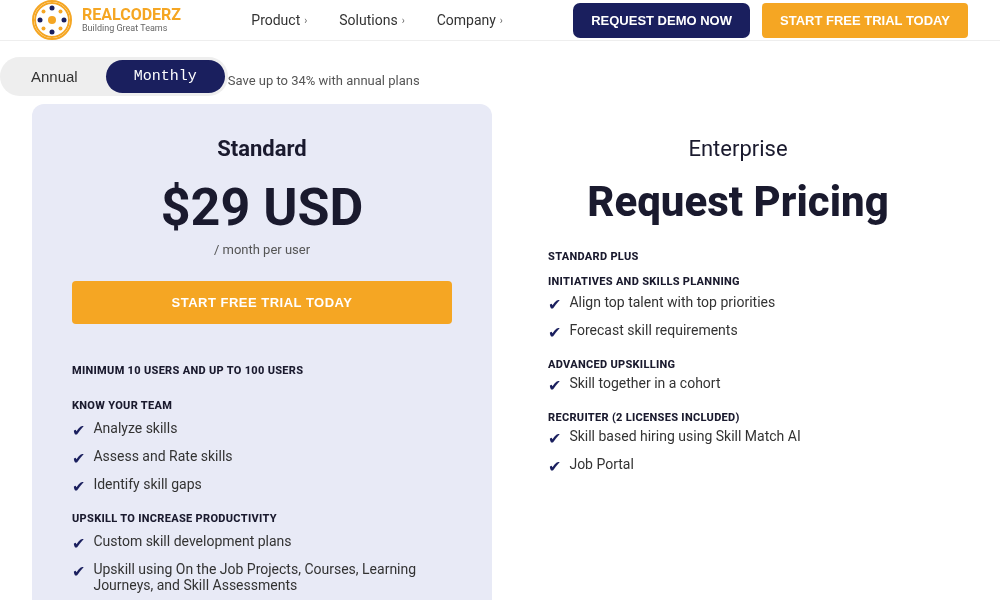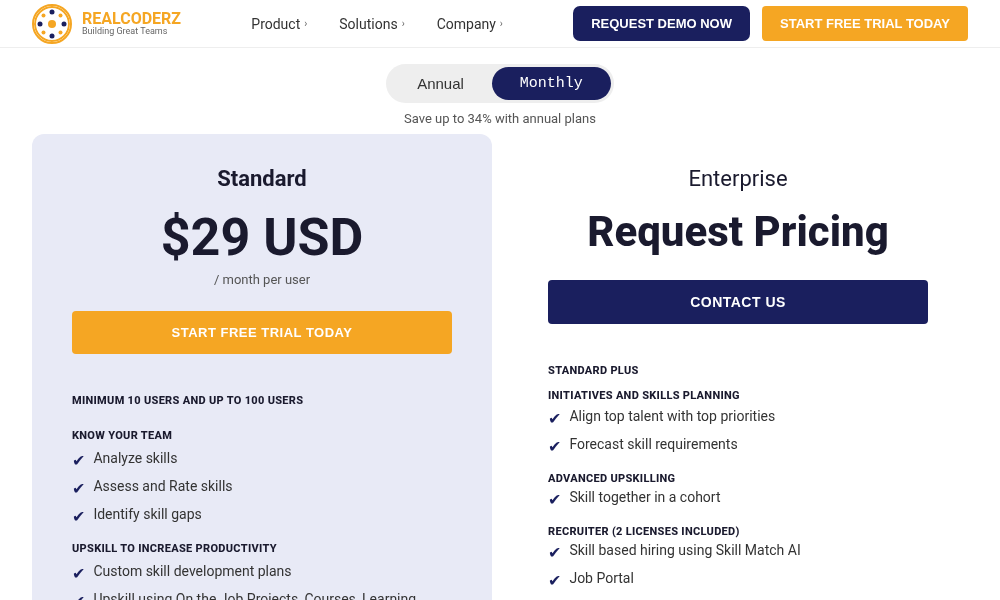--- a/index.html
+++ b/index.html
@@ -1,21 +1,21 @@
 <!DOCTYPE html>
 <html><head>
   <meta charset="utf-8">
   <style>
     * { margin: 0; padding: 0; box-sizing: border-box; }
     body { font-family: -apple-system, BlinkMacSystemFont, 'Segoe UI', Roboto, sans-serif; background: #fff; width: 1000px; height: 600px; overflow: hidden; }
 
     
     .header {
       display: flex; align-items: center; justify-content: space-between;
-      padding: 0 32px; height: 48px; border-bottom: 1px solid #eee;
+      padding: 0 32px; height: 41px; border-bottom: 1px solid #eee;
     }
     .logo-area { display: flex; align-items: center; gap: 10px; }
     .logo-icon {
       width: 40px; height: 40px;
       border-radius: 50%; border: 2px solid #f5a623;
       display: flex; align-items: center; justify-content: center;
       font-size: 10px; color: #333; font-weight: bold;
       background: #fff; position: relative; overflow: hidden;
     }
     .logo-icon svg { width: 36px; height: 36px; }
@@ -35,21 +35,21 @@
       cursor: pointer; white-space: nowrap;
     }
     .btn-trial {
       background: #f5a623; color: #fff; border: none;
       padding: 10px 18px; border-radius: 4px; font-size: 13px; font-weight: 600;
       cursor: pointer; white-space: nowrap;
     }
 
     
     .toggle-section {
-      display: flex; flex-direction: column; align-items: center;
+      display: flex; flex-direction: row; align-items: center;
       padding: 16px 0 8px;
     }
     .toggle-container {
       display: flex; background: #eee; border-radius: 30px; padding: 3px;
     }
     .toggle-btn {
       padding: 8px 28px; border-radius: 24px; font-size: 15px; font-weight: 500;
       border: none; cursor: pointer; transition: all 0.2s;
     }
     .toggle-btn.inactive { background: transparent; color: #333; }
@@ -196,21 +196,20 @@
         <span>Upskill using On the Job Projects, Courses, Learning Journeys, and Skill Assessments</span>
       </li>
     </ul>
 
     
   </div>
 
   <div class="enterprise-card">
     <div class="enterprise-title">Enterprise</div>
     <div class="enterprise-price">Request Pricing</div>
-    <button class="cta-dark">CONTACT US</button>
 
     <div class="ent-section">STANDARD PLUS</div>
     <div class="ent-sub">INITIATIVES AND SKILLS PLANNING</div>
     <ul class="feature-list">
       <li class="feature-item">
         <span class="check-icon">✔</span>
         <span>Align top talent with top priorities</span>
       </li>
       <li class="feature-item">
         <span class="check-icon">✔</span>

